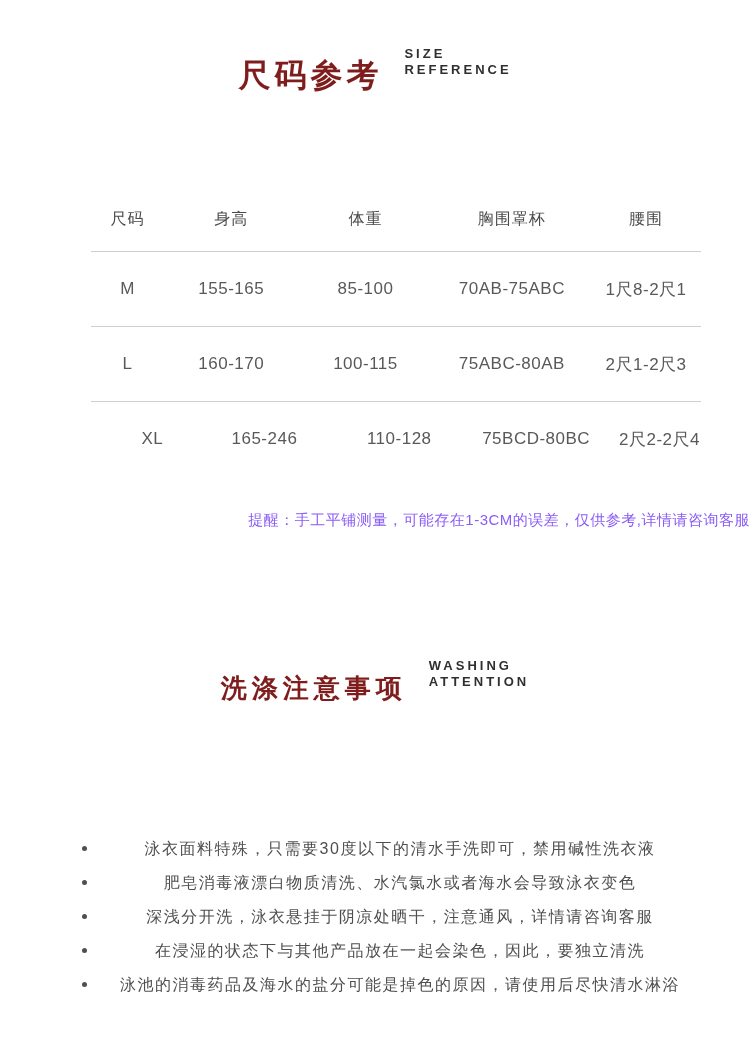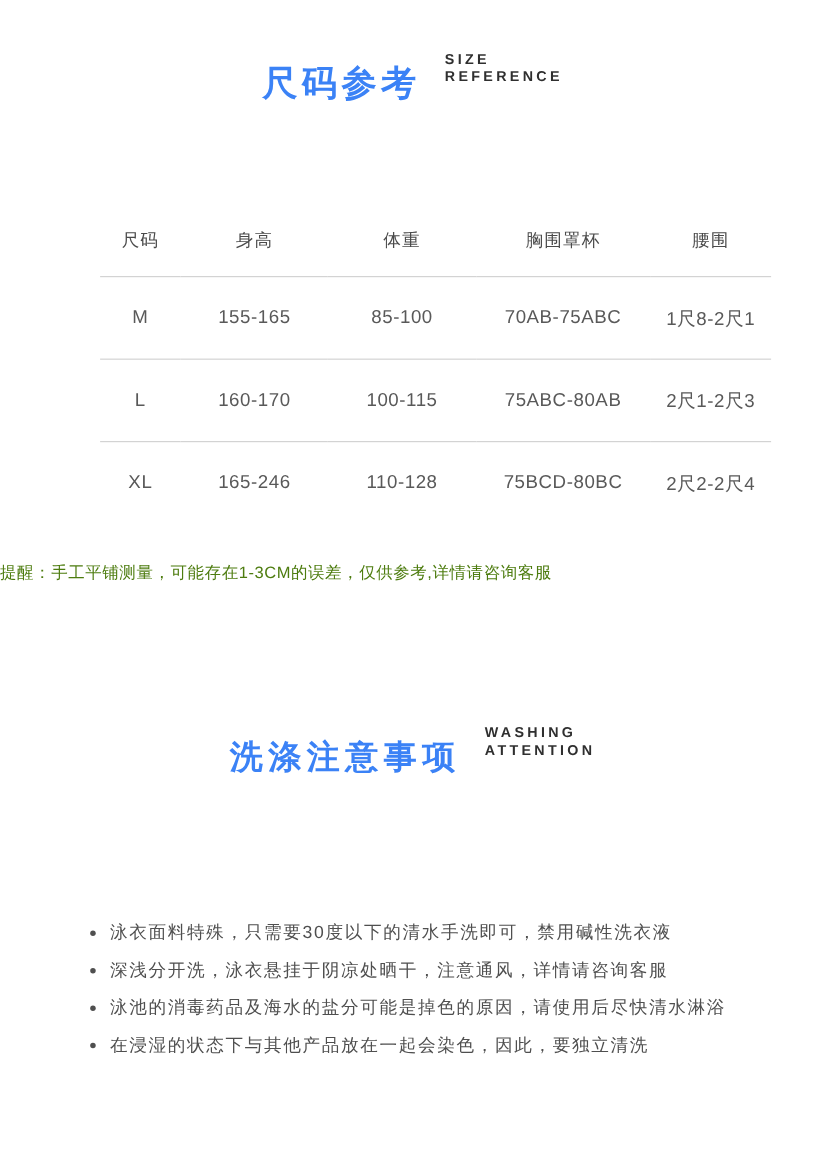--- a/index.html
+++ b/index.html
@@ -19,28 +19,28 @@
   .section-title {
     position: absolute;
     left: 0;
     width: 750px;
     display: flex;
     justify-content: center;
     align-items: center;
   }
   .title-cn {
     font-weight: bold;
-    color: #3b82f6;
+    color: #7f1d1d;
     white-space: nowrap;
     margin-top: 28px;
   }
   #size-title { top: 40px; height: 44px; }
   #size-title .title-cn { font-size: 32px; letter-spacing: 4px; }
   #washing-title { top: 652px; height: 44px; }
-  #washing-title .title-cn { font-size: 30px; letter-spacing: 5px; }
+  #washing-title .title-cn { font-size: 26px; letter-spacing: 5px; }
   .title-en {
     margin-left: 22px;
     font-size: 13px;
     font-weight: bold;
     color: #2f2f2f;
     letter-spacing: 3px;
     line-height: 16px;
     white-space: nowrap;
   }
 
@@ -70,43 +70,44 @@
   }
   .size-table td {
     height: 72px;
     font-size: 17px;
     color: #595959;
     letter-spacing: 0.5px;
     text-align: center;
     vertical-align: middle;
     border-bottom: 1px solid #cfcfcf;
   }
-  .size-table tr.last td { border-bottom: none; }
+  .size-table tr.last td { border-bottom: none; text-align: right; }
 
   
   .size-note {
     position: absolute;
     top: 511px;
     left: 0;
     width: 750px;
-    text-align: left;
+    text-align: right;
     font-size: 15px;
-    color: #4d7c0f;
+    color: #8b5cf6;
     letter-spacing: 0.5px;
   }
 
   
   .washing-list {
     position: absolute;
     left: 80px;
     top: 832px;
     width: 620px;
     margin: 0;
     padding: 0;
     list-style: none;
+    text-align: center;
   }
   .washing-list li {
     position: relative;
     padding-left: 20px;
     font-size: 16px;
     color: #4f4f4f;
     letter-spacing: 1.5px;
     line-height: 34px;
     white-space: nowrap;
   }
@@ -179,16 +180,17 @@
 <div class="section-title" id="washing-title">
   <span class="title-cn">洗涤注意事项</span>
   <span class="title-en">
     <span>WASHING</span><br>
     <span>ATTENTION</span>
   </span>
 </div>
 
 <ul class="washing-list">
   <li>泳衣面料特殊，只需要30度以下的清水手洗即可，禁用碱性洗衣液</li>
+  <li>肥皂消毒液漂白物质清洗、水汽氯水或者海水会导致泳衣变色</li>
   <li>深浅分开洗，泳衣悬挂于阴凉处晒干，注意通风，详情请咨询客服</li>
+  <li>在浸湿的状态下与其他产品放在一起会染色，因此，要独立清洗</li>
   <li>泳池的消毒药品及海水的盐分可能是掉色的原因，请使用后尽快清水淋浴</li>
-  <li>在浸湿的状态下与其他产品放在一起会染色，因此，要独立清洗</li>
 </ul>
 
 </body></html>

